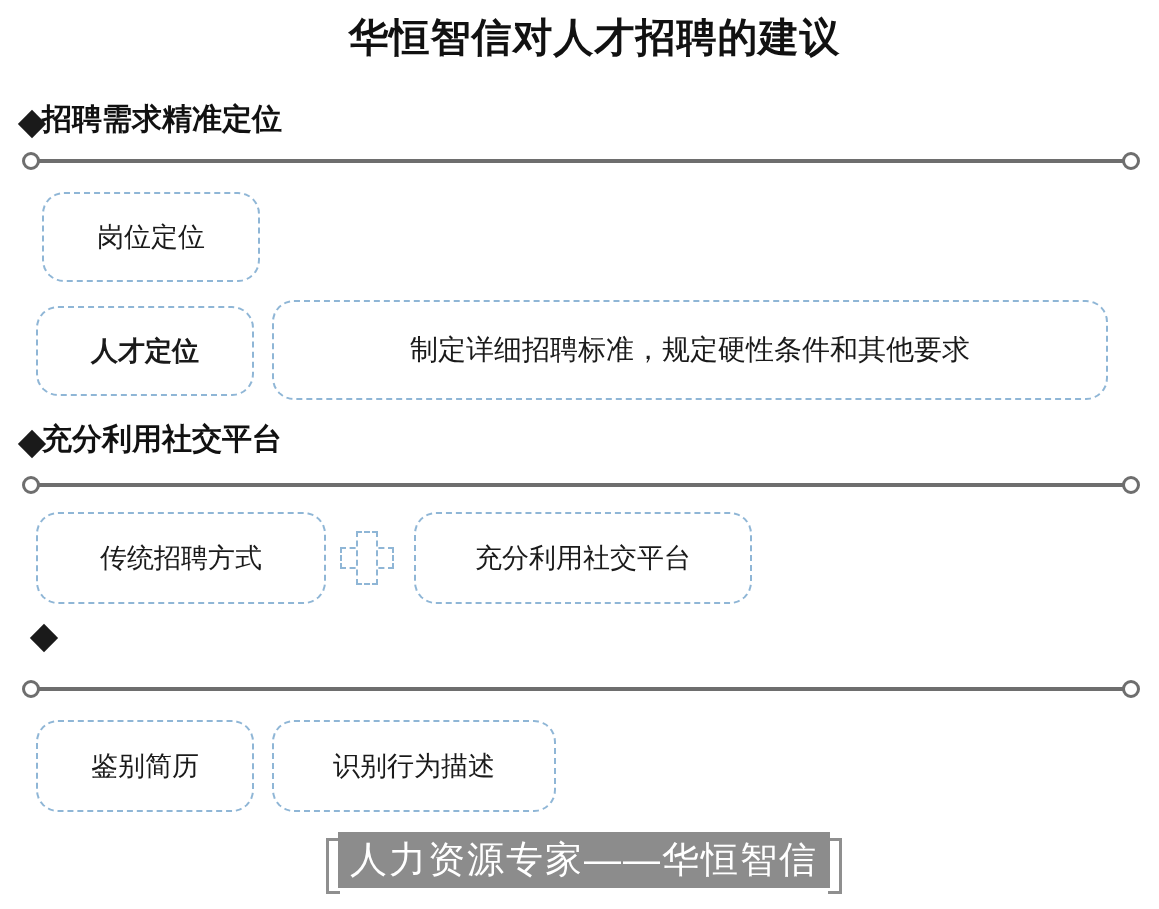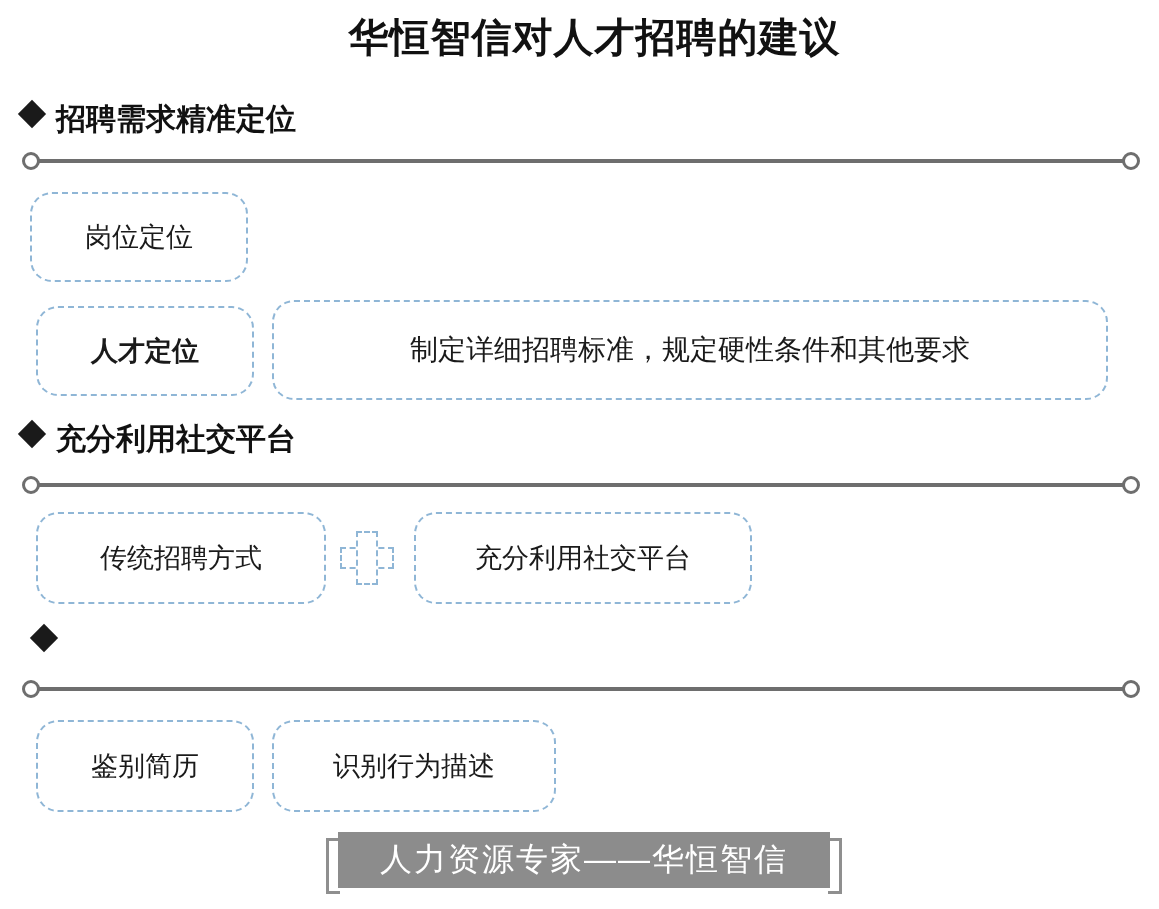--- a/index.html
+++ b/index.html
@@ -30,22 +30,21 @@
     font-weight: bold;
     letter-spacing: 1px;
     color: #111111;
     margin-left: 15px;
   }
 
   
   .section-head {
     position: absolute;
     display: flex;
-    align-items: flex-start;
-    gap: 14px;
+    align-items: flex-end;
   }
   .diamond {
     width: 20px;
     height: 20px;
     background: #1a1a1a;
     transform: rotate(45deg);
     flex: 0 0 auto;
   }
   .section-head .label {
     font-size: 30px;
@@ -150,21 +149,21 @@
     position: absolute;
     left: 12px;
     top: -6px;
     width: 492px;
     height: 56px;
     background: #8c8c8c;
     display: flex;
     align-items: center;
     justify-content: center;
     color: #ffffff;
-    font-size: 32px;
+    font-size: 37px;
     letter-spacing: 2px;
   }
 </style>
 </head>
 <body>
 
 <div class="slide">
 
   <div class="title">华恒智信对人才招聘的建议</div>
 
@@ -172,21 +171,21 @@
     <span class="diamond"></span>
     <span class="label">招聘需求精准定位</span>
   </div>
 
   <div class="rail" style="left:22px; top:152px; width:1118px;">
     <div class="bar"></div>
     <div class="cap left"></div>
     <div class="cap right"></div>
   </div>
 
-  <div class="dbox" style="left:30px; top:192px; width:218px; height:90px;">岗位定位</div>
+  <div class="dbox" style="left:42px; top:192px; width:218px; height:90px;">岗位定位</div>
 
   <div class="dbox" style="left:36px; top:306px; width:218px; height:90px;font-weight:bold;">人才定位</div>
   <div class="dbox wide" style="left:272px; top:300px; width:836px; height:100px;">制定详细招聘标准，规定硬性条件和其他要求</div>
 
   <div class="section-head" style="left:22px; top:424px;">
     <span class="diamond"></span>
     <span class="label">充分利用社交平台</span>
   </div>
 
   <div class="rail" style="left:22px; top:476px; width:1118px;">

